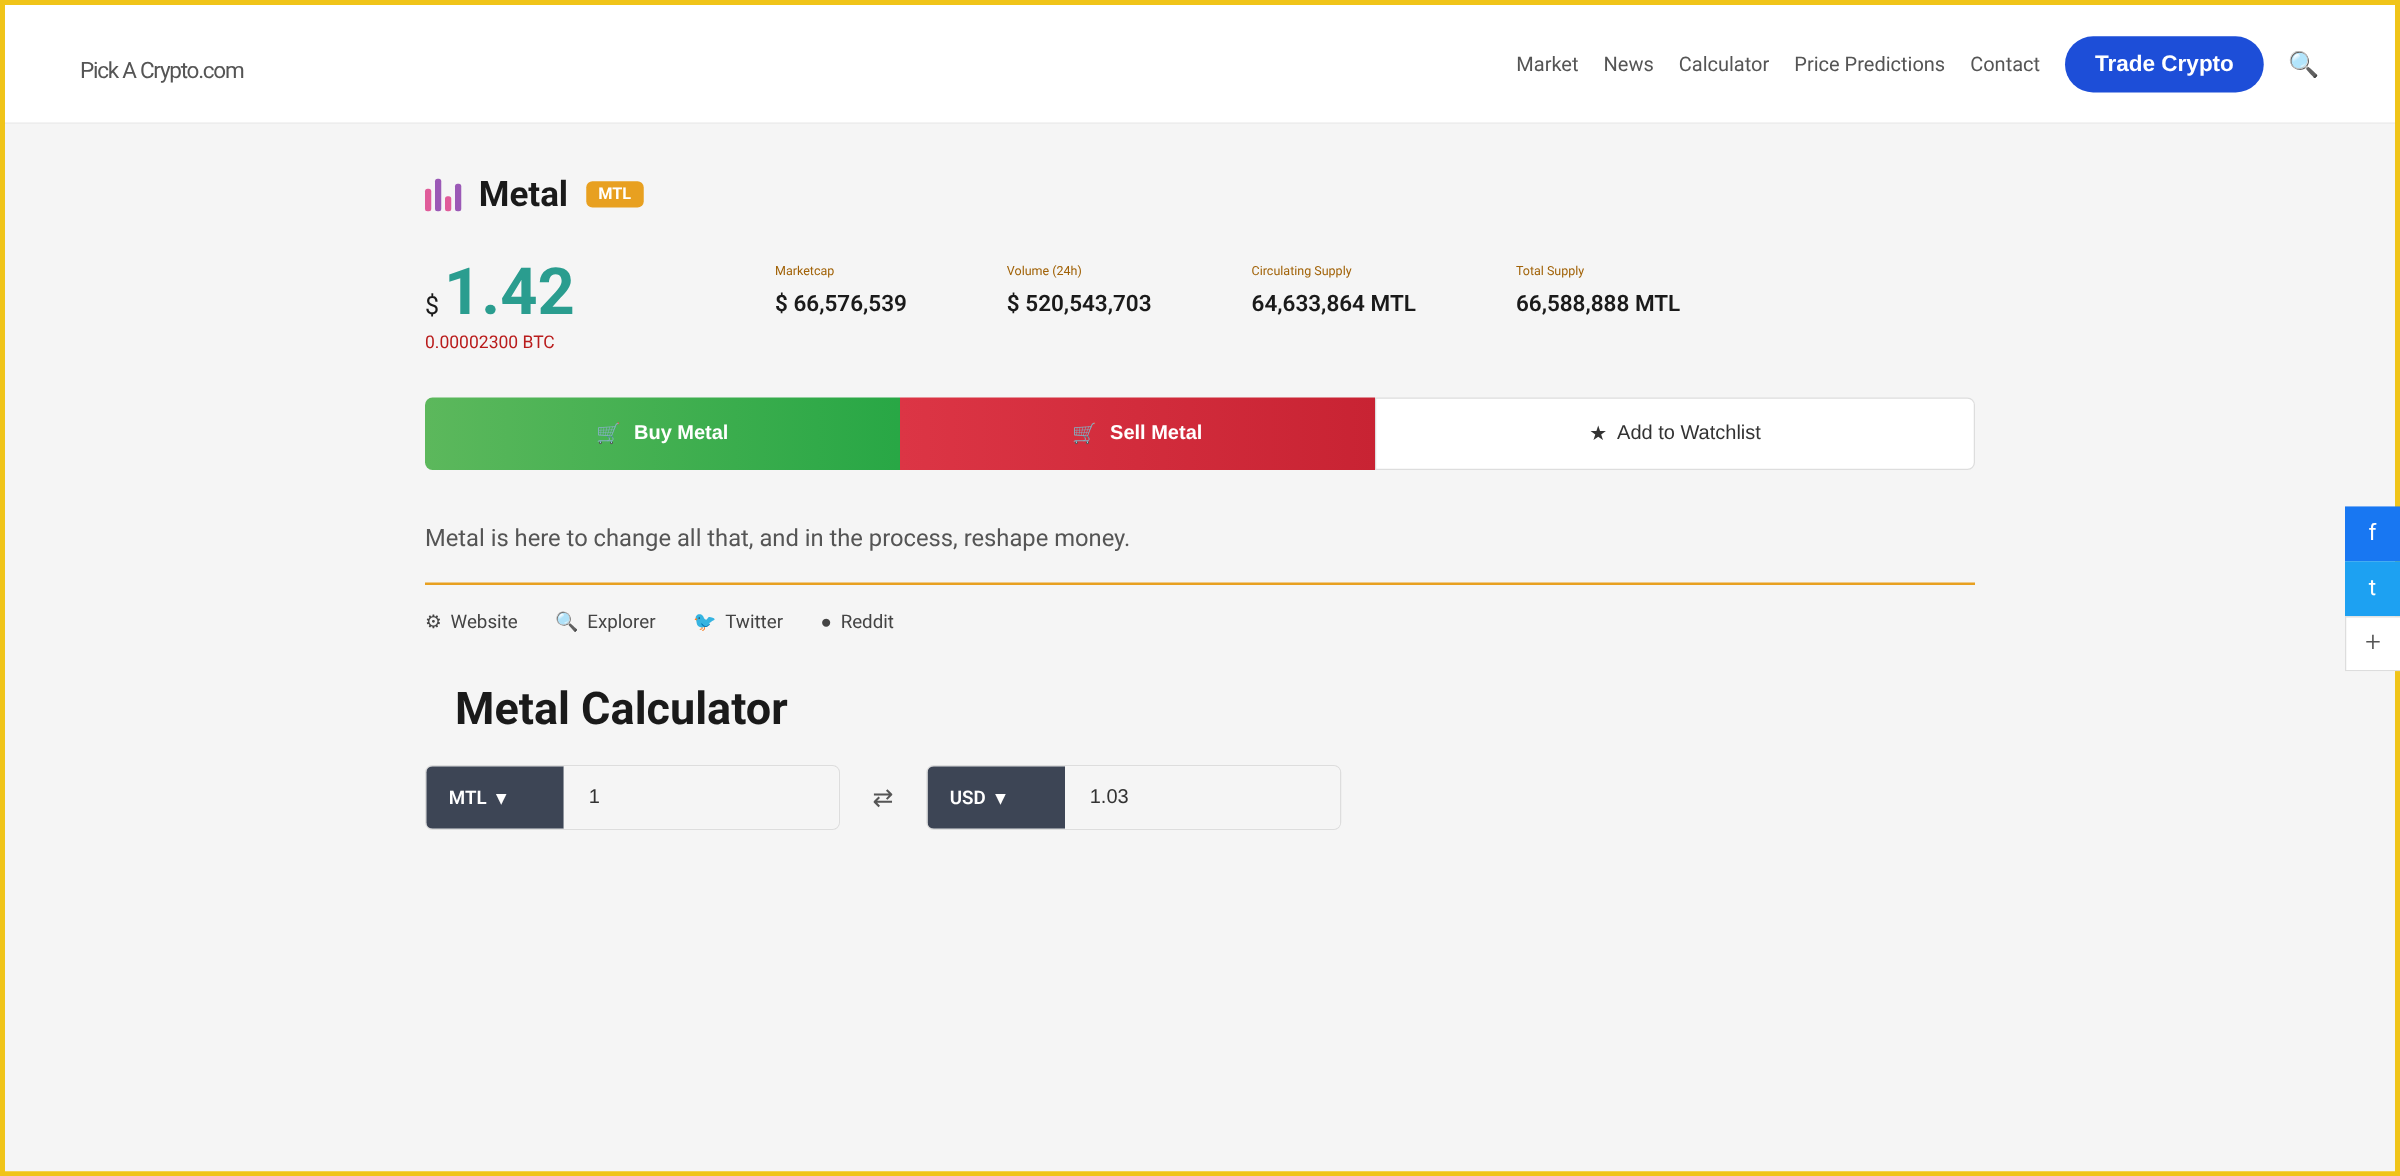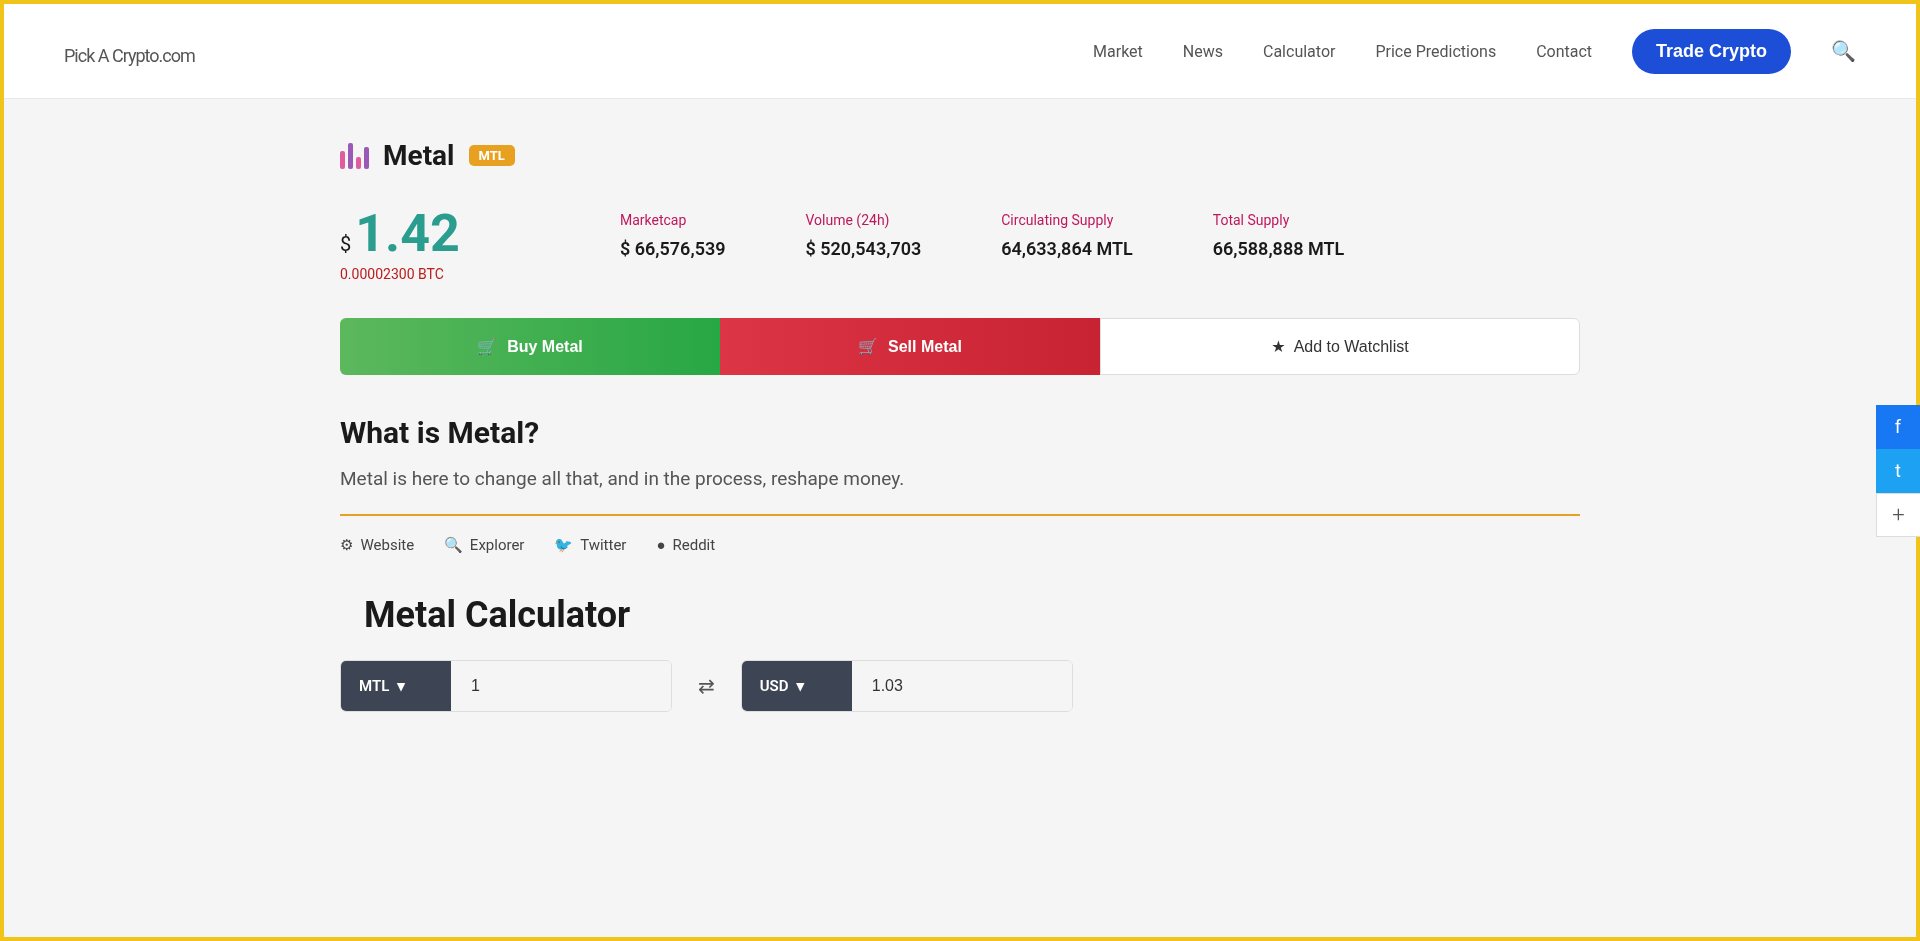--- a/index.html
+++ b/index.html
@@ -27,21 +27,21 @@
       letter-spacing: -1px;
     }
     .logo span {
       font-size: 18px;
       font-weight: 400;
       color: #555;
     }
     .nav {
       display: flex;
       align-items: center;
-      gap: 40px;
+      gap: 20px;
     }
     .nav a {
       text-decoration: none;
       color: #555;
       font-size: 16px;
       font-weight: 400;
     }
     .trade-btn {
       background: #1d4ed8;
       color: #fff;
@@ -128,22 +128,22 @@
       margin-top: 6px;
     }
     .stats-grid {
       display: flex;
       gap: 80px;
       flex: 1;
       padding-top: 4px;
     }
     .stat-item {}
     .stat-label {
-      font-size: 14px;
-      color: #be185d;
+      font-size: 10px;
+      color: #a16207;
       margin-bottom: 10px;
     }
     .stat-value {
       font-size: 18px;
       font-weight: 600;
       color: #1a1a1a;
     }
 
     
     .action-buttons {
@@ -387,21 +387,20 @@
       <span>🛒</span>
       <span>Sell Metal</span>
     </button>
     <button class="btn-watchlist">
       <span>★</span>
       <span>Add to Watchlist</span>
     </button>
   </div>
 
   <div class="description-section">
-    <h2 class="section-title">What is Metal?</h2>
     <p class="section-desc">Metal is here to change all that, and in the process, reshape money.</p>
   </div>
 
   <hr class="divider">
 
   <div class="links-row">
     <a href="#" class="link-item">
       <span>⚙</span>
       <span>Website</span>
     </a>

